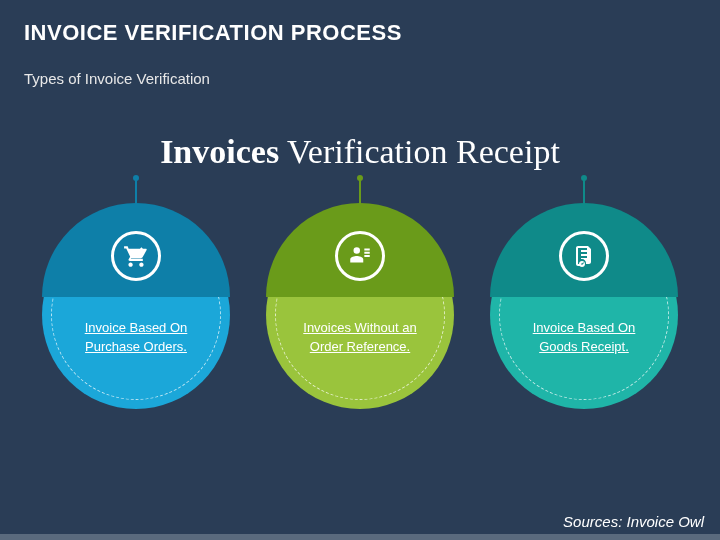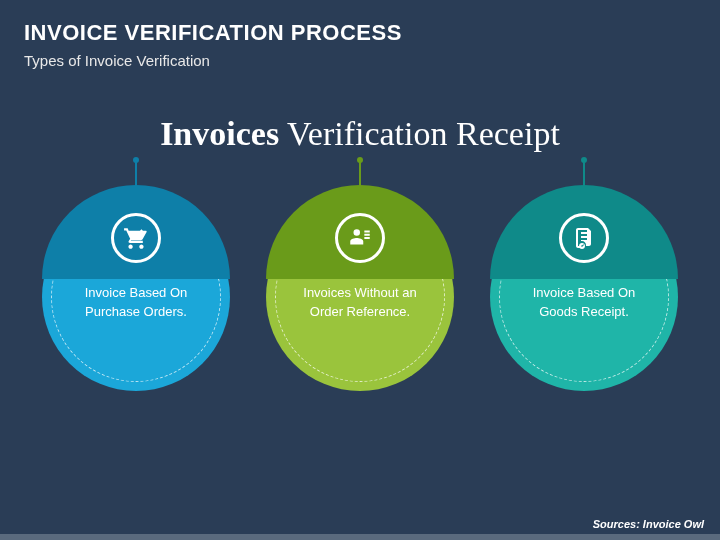--- a/index.html
+++ b/index.html
@@ -16,21 +16,21 @@
   }
   .header-title {
     color: #fff;
     font-size: 22px;
     font-weight: bold;
     letter-spacing: 0.5px;
   }
   .header-subtitle {
     color: #e8e8e8;
     font-size: 15px;
-    margin-top: 6px;
+    margin-top: 24px;
   }
   .main-title {
     text-align: center;
     color: #fff;
     font-family: Georgia, 'Times New Roman', serif;
     font-size: 34px;
     font-weight: normal;
     margin-top: 38px;
   }
   .main-title .bold { font-weight: bold; }
@@ -100,45 +100,46 @@
     border-radius: 50%;
     display: flex;
     align-items: center;
     justify-content: center;
     margin-top: 12px;
   }
   .icon-ring svg { fill: #fff; }
   .label {
     position: absolute;
     width: 100%;
-    top: 81px;
+    top: 98px;
     text-align: center;
     color: #fff;
     font-size: 13px;
     line-height: 1.45;
     padding: 0 30px;
+    text-decoration: underline;
   }
   
   .c1 .connector, .c1 .connector::before { background: #0e7fa8; }
   .c1 .circle-top { background: #0e7fa8; }
   .c1 .circle-bottom { background: #1ba7d9; }
   .c2 .connector, .c2 .connector::before { background: #0f8a89; }
   .c2 .circle-top { background: #0f8a89; }
   .c2 .circle-bottom { background: #1fb5a8; }
   .c3 .connector, .c3 .connector::before { background: #6a9b1a; }
   .c3 .circle-top { background: #6a9b1a; }
   .c3 .circle-bottom { background: #9ac43c; }
   .footer {
     position: absolute;
     bottom: 10px;
     right: 16px;
     color: #fff;
     font-style: italic;
-    font-size: 11px;
-    font-weight: bold;
+    font-size: 15px;
+    font-weight: normal;
   }
   .bottom-bar {
     position: absolute;
     bottom: 0;
     left: 0;
     right: 0;
     height: 6px;
     background: #5a6a7d;
   }
 </style>

